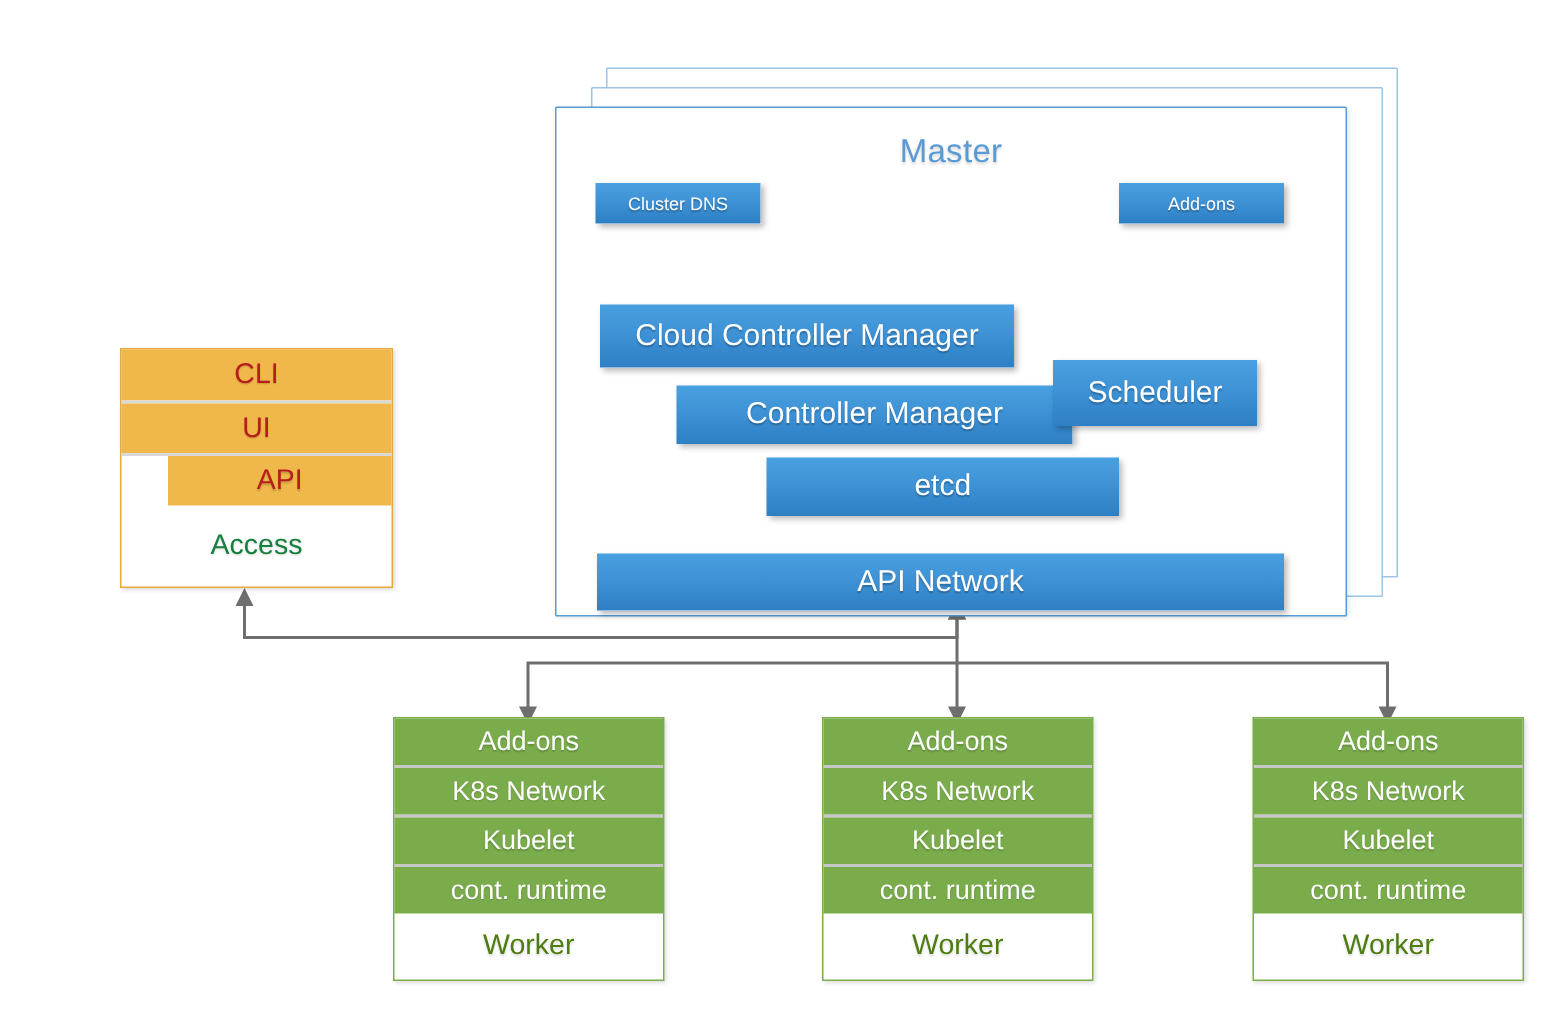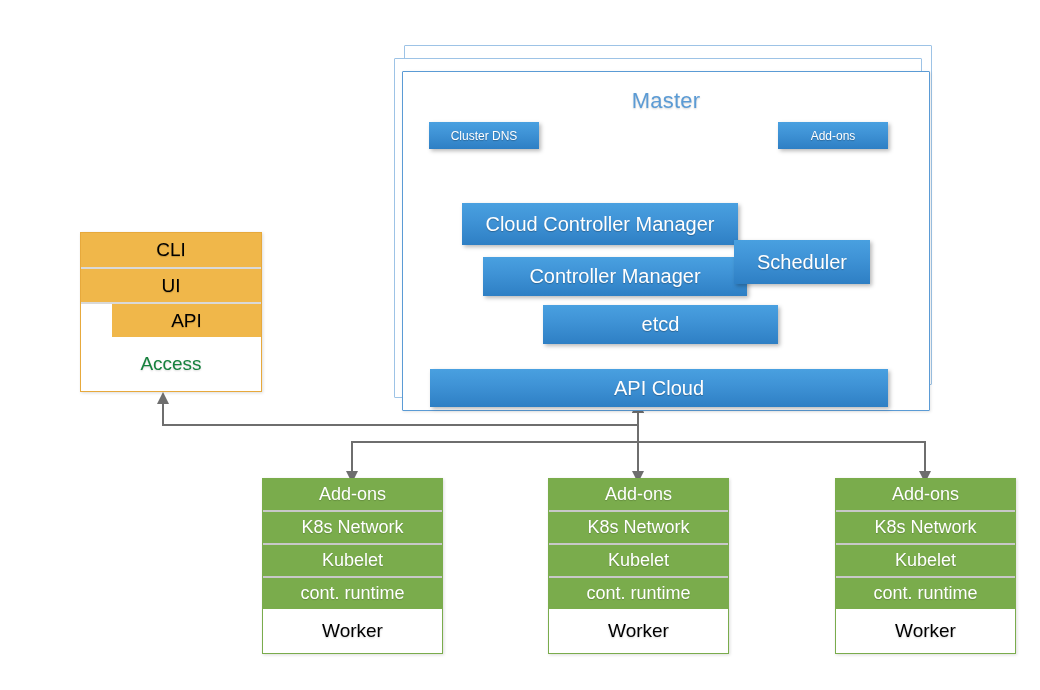--- a/index.html
+++ b/index.html
@@ -74,21 +74,21 @@
   
   .access-panel {
     border: 1px solid #e7a93c;
     background: #ffffff;
     box-shadow: 1px 1px 3px rgba(0,0,0,0.14);
   }
   .orange-row {
     position: absolute;
     left: 0; right: 0;
     background: #f0b74a;
-    color: #000000;
+    color: #b91c1c;
     display: flex;
     align-items: center;
     justify-content: center;
     font-size: 19px;
     text-shadow: 0 1px 1px rgba(0,0,0,0.18);
   }
   .orange-sep {
     position: absolute;
     left: 0; right: 0;
     height: 2px;
@@ -97,21 +97,21 @@
   .panel-footer-label {
     position: absolute;
     left: 0; right: 0;
     display: flex;
     align-items: center;
     justify-content: center;
     font-size: 19px;
     text-shadow: 0 1px 2px rgba(0,0,0,0.16);
   }
   .footer-orange { color: #15803d; }
-  .footer-green  { color: #000000; }
+  .footer-green  { color: #4d7c0f; }
 
   
   .worker-panel {
     border: 1px solid #7aac4c;
     background: #ffffff;
     box-shadow: 1px 1px 3px rgba(0,0,0,0.14);
   }
   .green-row {
     position: absolute;
     left: 0; right: 0;
@@ -173,51 +173,51 @@
 
       <path d="M638,442 L352,442 L352,477" marker-end="url(#ahead)"></path>
 
       <path d="M638,442 L925,442 L925,477" marker-end="url(#ahead)"></path>
     </g>
   </svg>
 
   <div class="abs master-stack-layer" style="left:404px; top:45px; width:528px; height:340px;"></div>
   <div class="abs master-stack-layer" style="left:394px; top:58px; width:528px; height:340px;"></div>
 
-  <div class="abs master-panel" style="left:402px; top:71px; width:528px; height:340px;">
+  <div class="abs master-panel" style="left:370px; top:71px; width:528px; height:340px;">
 
     <div class="master-title" style="top:16px;">Master</div>
 
     <div class="abs bluebox small" style="left:26px; top:50px; width:110px; height:27px;">
       <span>Cluster DNS</span>
     </div>
 
     <div class="abs bluebox small" style="left:375px; top:50px; width:110px; height:27px;">
       <span>Add-ons</span>
     </div>
 
 
-    <div class="abs bluebox big" style="left:29px; top:131px; width:276px; height:42px;margin-left:30px;">
+    <div class="abs bluebox big" style="left:29px; top:131px; width:276px; height:42px;">
       <span>Cloud Controller Manager</span>
     </div>
 
     <div class="abs bluebox big" style="left:80px; top:185px; width:264px; height:39px;">
       <span>Controller Manager</span>
     </div>
 
     <div class="abs bluebox big" style="left:140px; top:233px; width:235px; height:39px;text-align:right;">
       <span>etcd</span>
     </div>
 
     <div class="abs bluebox big" style="left:331px; top:168px; width:136px; height:44px;">
       <span>Scheduler</span>
     </div>
 
     <div class="abs bluebox big" style="left:27px; top:297px; width:458px; height:38px;">
-      <span>API Cloud</span>
+      <span>API Network</span>
     </div>
   </div>
 
   <div class="abs access-panel" style="left:80px; top:232px; width:182px; height:160px;">
     <div class="orange-row" style="top:0px; height:34px;">
       <span>CLI</span>
     </div>
     <div class="orange-sep" style="top:34px;"></div>
     <div class="orange-row" style="top:36px; height:33px;">
       <span>UI</span>

